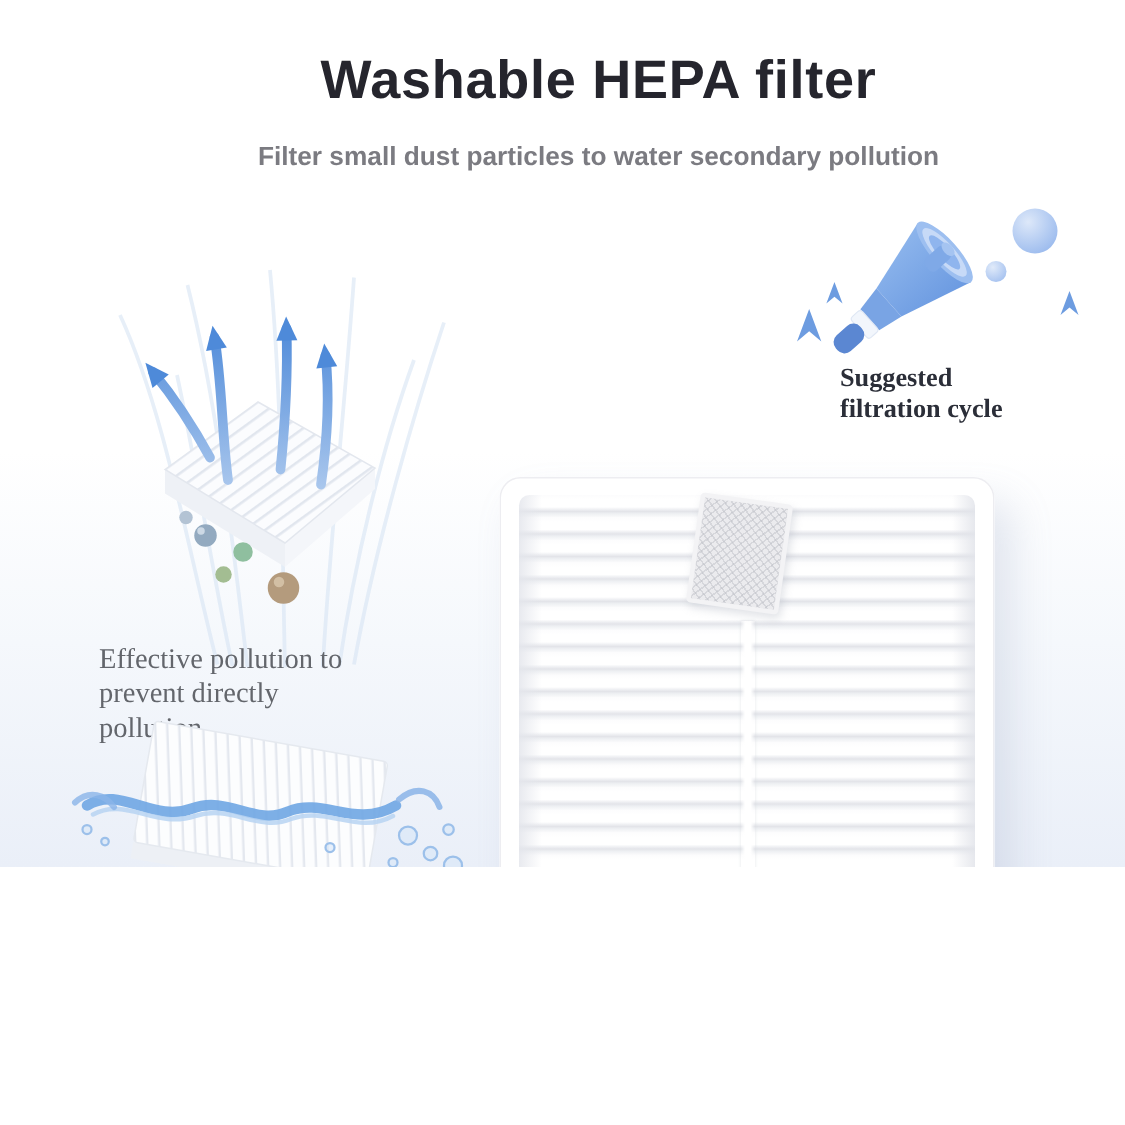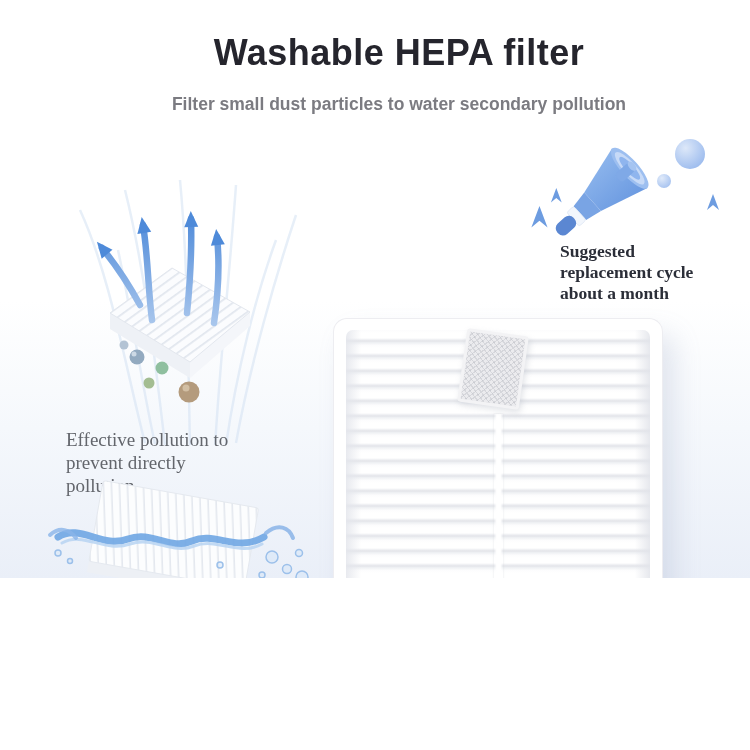--- a/index.html
+++ b/index.html
@@ -201,22 +201,21 @@
 
     <g fill="#6d9ce0">
       <path transform="translate(10,88) scale(1.35)" d="M7,0 L13,16 L7,11 L1,16 Z"></path>
       <path transform="translate(30,70) scale(0.9)" d="M7,0 L13,16 L7,11 L1,16 Z"></path>
       <path transform="translate(186,76) scale(1.0)" d="M7,0 L13,16 L7,11 L1,16 Z"></path>
     </g>
   </svg>
 
   <div class="feature replacement">
     <span>Suggested</span>
-    <span>replacement cycle</span>
-    <span>about a month</span>
+    <span>filtration cycle</span>
   </div>
 
   <div class="product">
     <div class="slats"></div>
     <div class="divider"></div>
     <div class="tab"></div>
   </div>
 
 </div>
 

